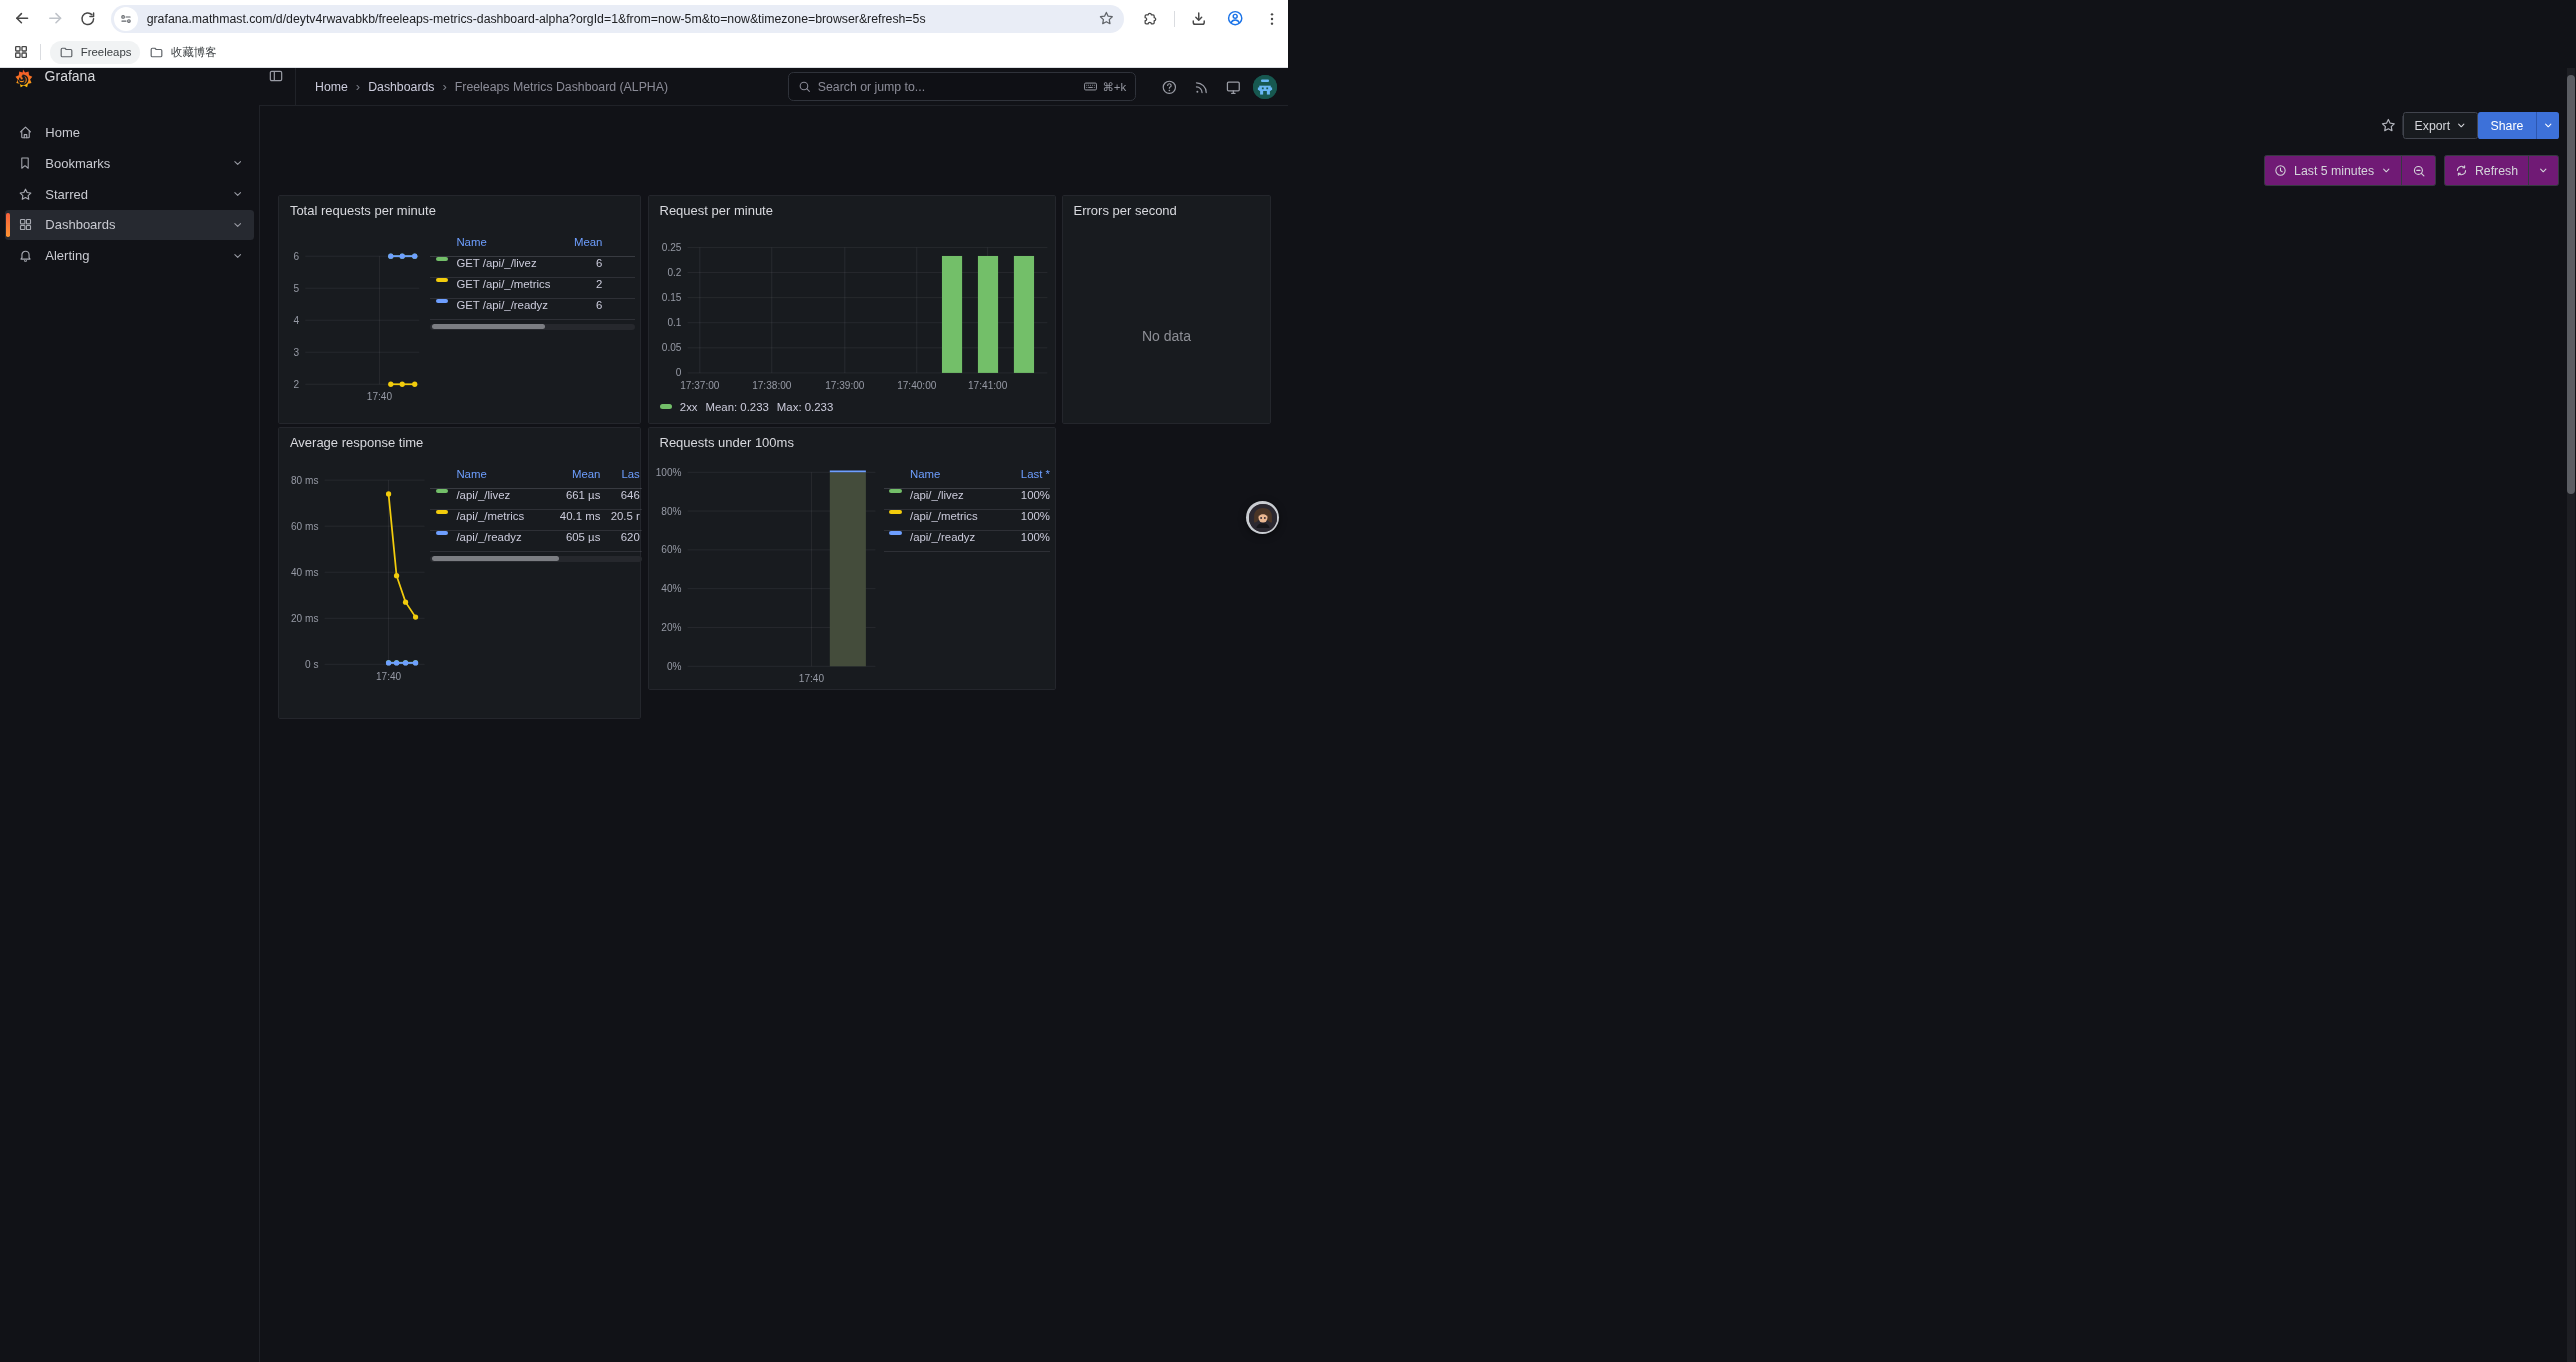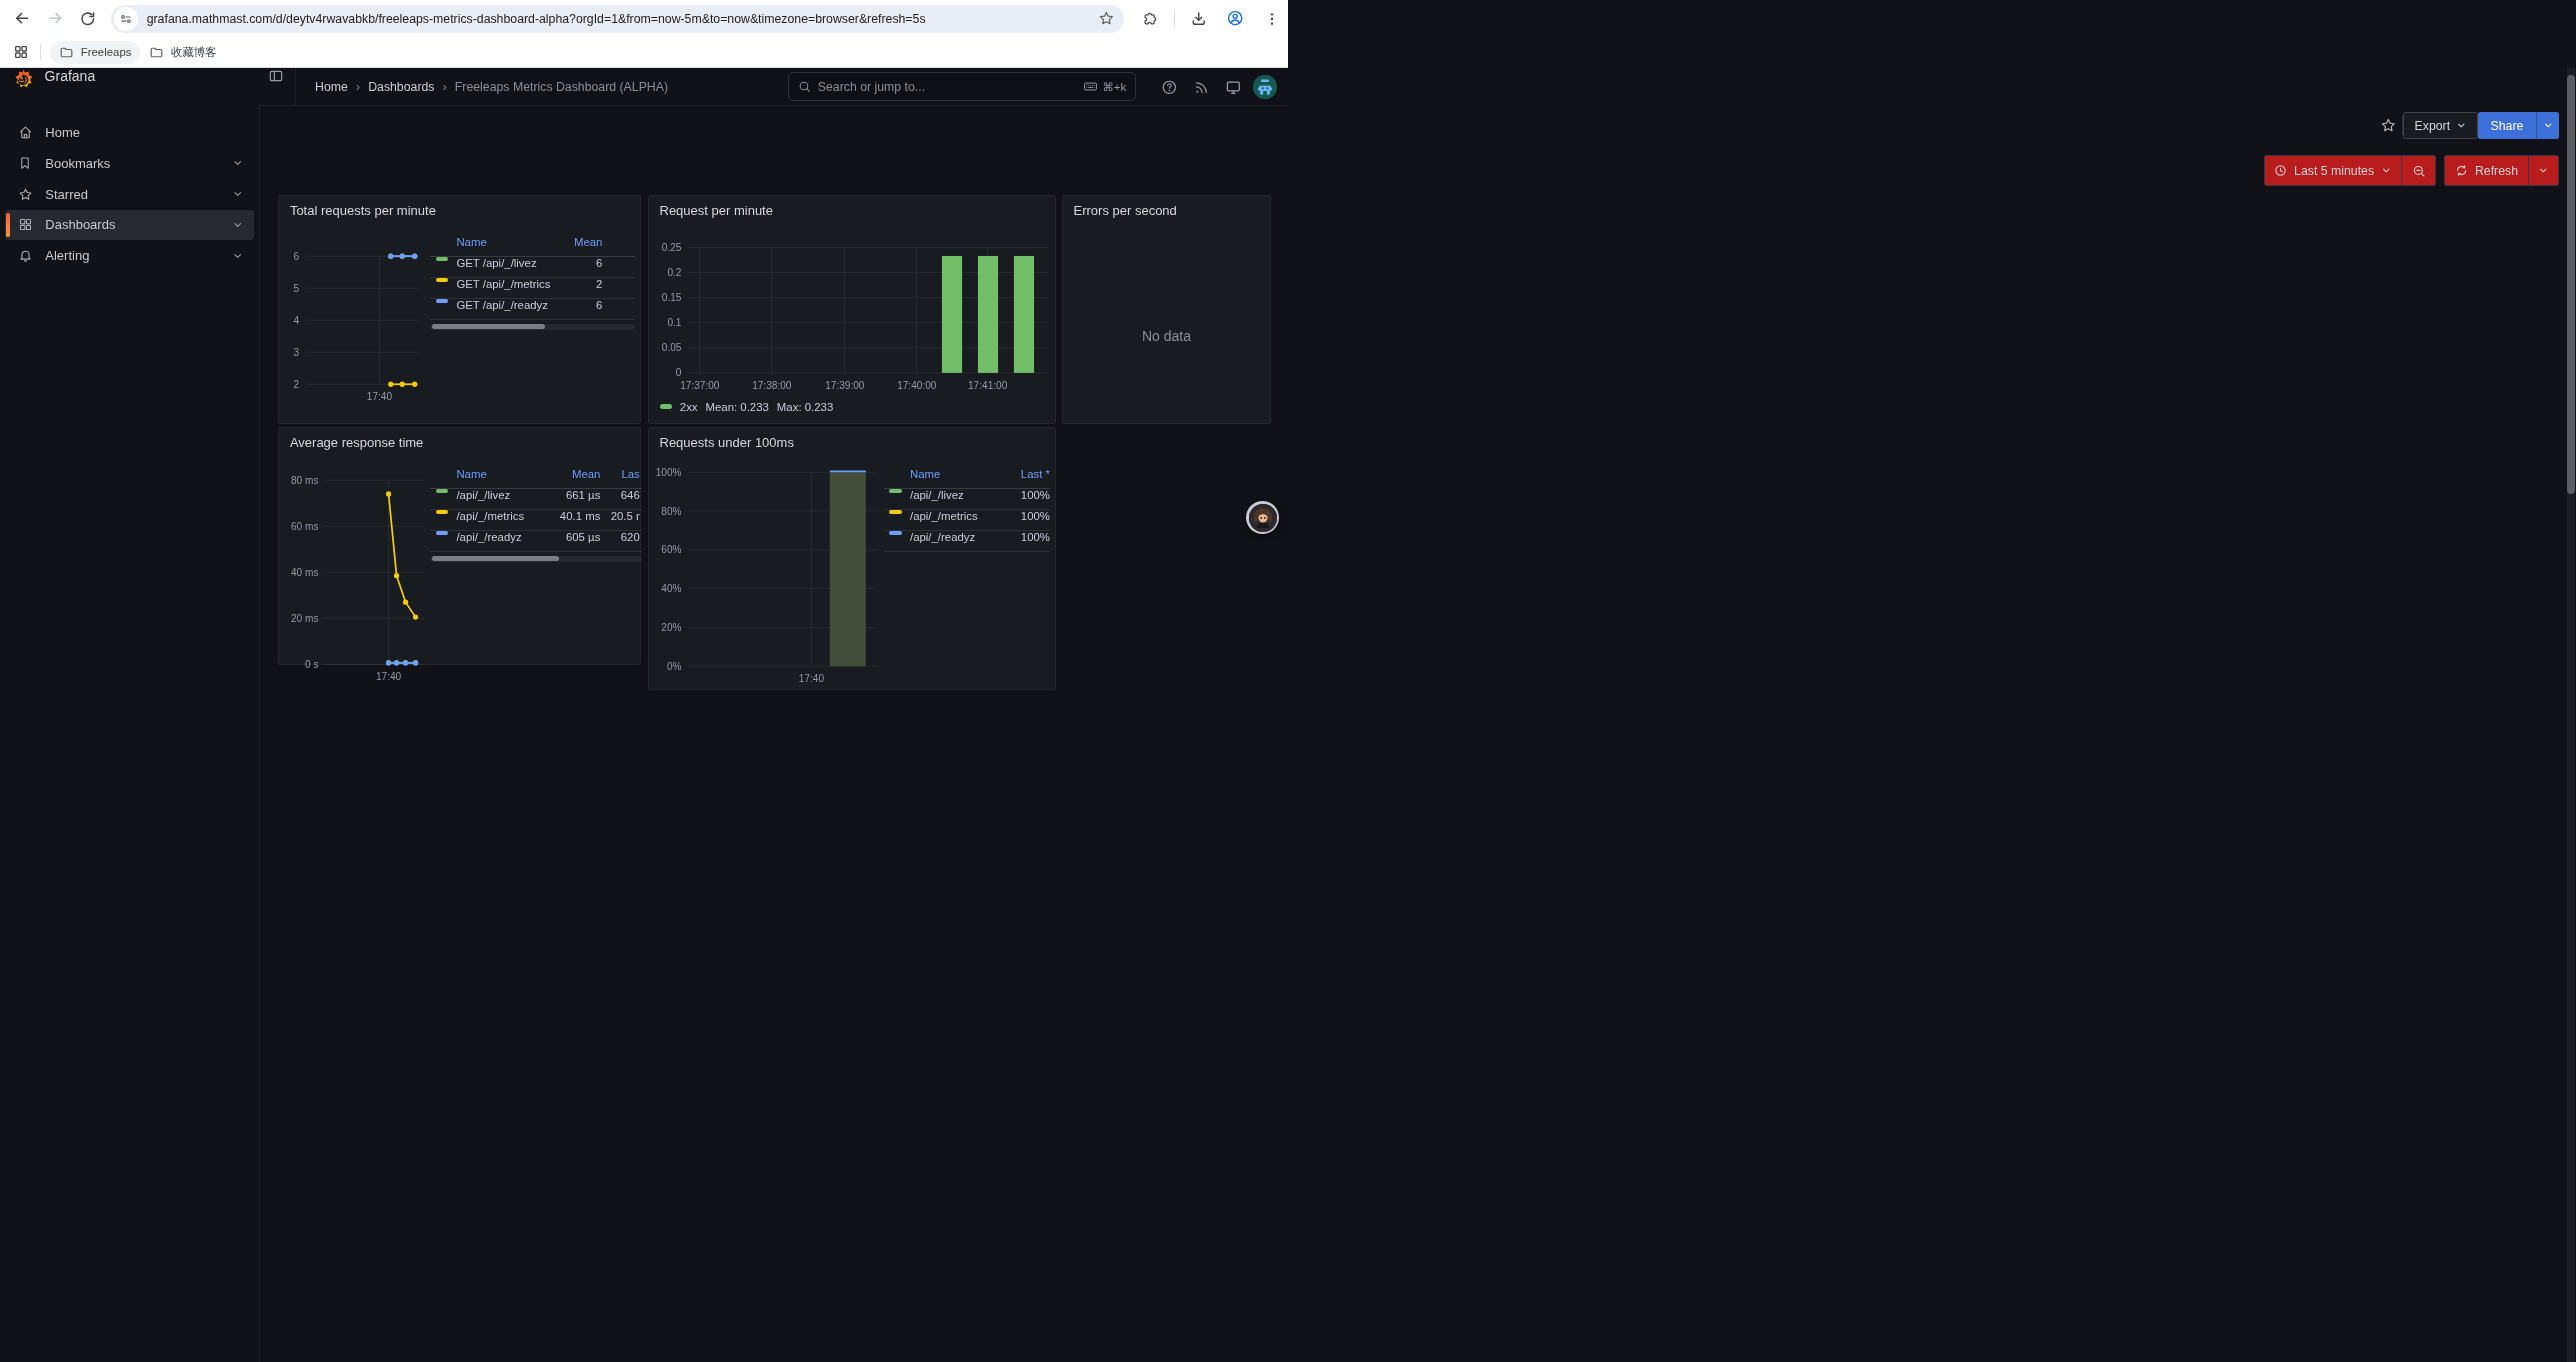--- a/index.html
+++ b/index.html
@@ -70,31 +70,31 @@
   .tb-star { width:28px; height:28px; display:flex; align-items:center; justify-content:center; color:#b3b5bd; }
   .tb-div { width:0.9px; height:19px; background:#2c2f36; }
   .btn-secondary { height:27px; display:flex; align-items:center; gap:6.1px; padding:0 10.5px;
     background:#181b1f; border:0.9px solid #41444d; border-radius:2.6px; color:#d5d6db; font-size:12.3px; font-weight:500; }
   .btn-split { display:flex; height:27px; border-radius:2.6px; overflow:hidden; }
   .btn-primary-main { background:#3d71d9; color:#fff; font-size:12.3px; font-weight:500; display:flex;
     align-items:center; padding:0 12.3px; }
   .btn-primary-caret { background:#3d71d9; border-left:0.9px solid #2d57b0; color:#fff; display:flex;
     align-items:center; padding:0 6.1px; }
   .time-row { position:absolute; top:50px; right:16.7px; height:31px; display:flex; align-items:center; gap:8px; }
-  .seg-group { display:flex; height:31px; background:#b91c1c; border:0.9px solid #363941; border-radius:2.6px;
+  .seg-group { display:flex; height:31px; background:#701a75; border:0.9px solid #363941; border-radius:2.6px;
     align-items:stretch; color:#d5d6db; font-size:12.3px; font-weight:500; }
   .seg { display:flex; align-items:center; gap:7px; padding:0 9.6px; }
   .seg + .seg { border-left:0.9px solid #363941; }
 
   
   .panel { position:absolute; background:#181b1f; border:0.9px solid #24262c; border-radius:1.8px; }
   #panel-1 { left:18.4px; top:90px; width:363px; height:229px; }
   #panel-2 { left:388px; top:90px; width:408px; height:229px; }
   #panel-3 { left:802px; top:90px; width:209px; height:229px; }
-  #panel-4 { left:18.4px; top:322px; width:363px; height:238px; }
+  #panel-4 { left:18.4px; top:322px; width:363px; height:292px; }
   #panel-5 { left:388px; top:322px; width:408px; height:263px; }
   .panel-title { position:absolute; left:10.5px; top:7px; font-size:13px; font-weight:500; color:#d8d9de; }
   .chart-mount { position:absolute; left:7px; top:39px; }
   .nodata { position:absolute; left:0; right:0; top:132px; text-align:center; font-size:14px; color:#8d8f96; }
 
   
   .ltable { position:absolute; top:40px; font-size:11.4px; color:#ccccdc; }
   .lt-clip { overflow:hidden; }
   .lt-row { display:flex; align-items:flex-start; height:21px; border-bottom:0.9px solid rgba(204,204,220,0.12); }
   .lt-row.hdr { border-bottom:0.9px solid rgba(204,204,220,0.18); color:#6e9fff; font-weight:500; }

